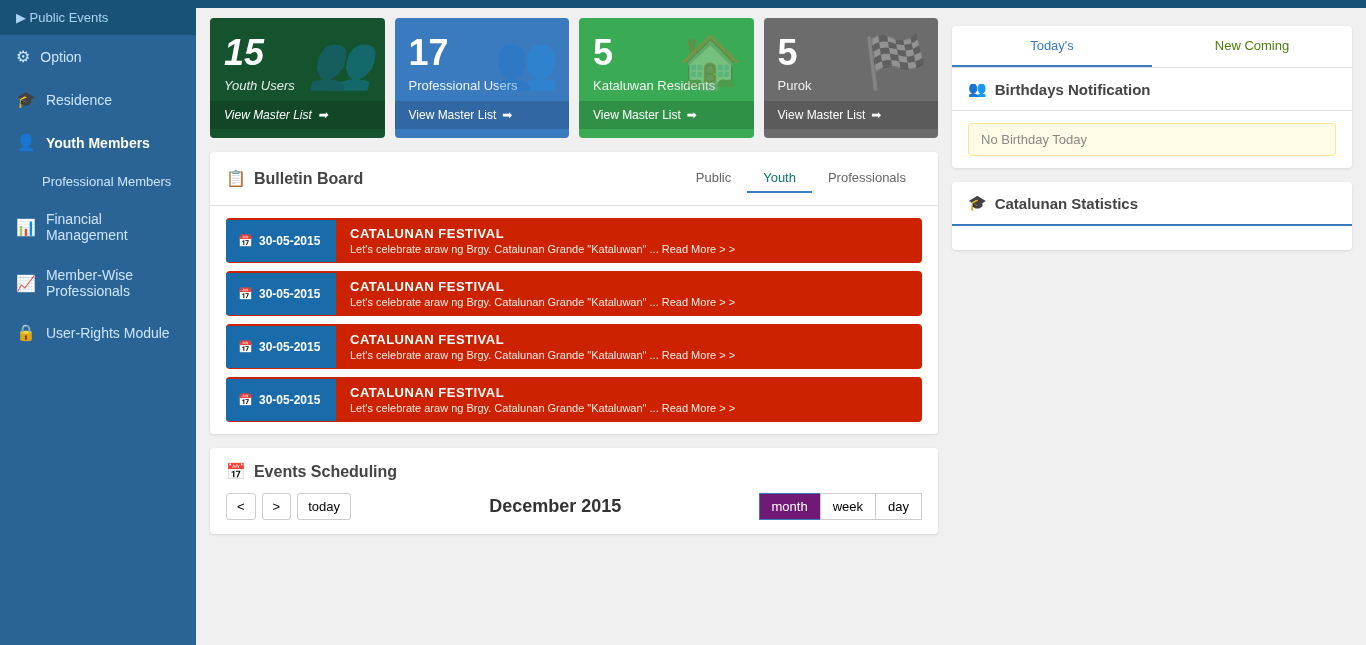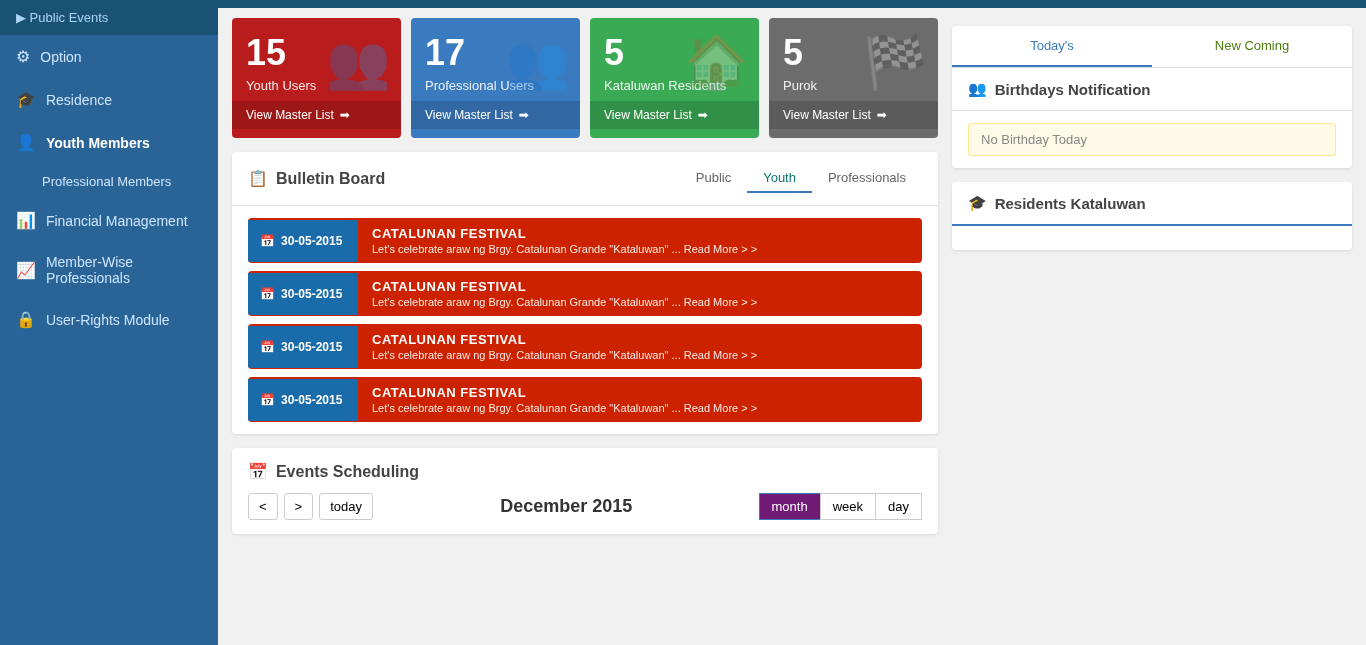--- a/index.html
+++ b/index.html
@@ -1,20 +1,20 @@
 <!DOCTYPE html>
 <html><head>
   <meta charset="utf-8">
   <style>
     * { box-sizing: border-box; margin: 0; padding: 0; }
     body { font-family: Arial, sans-serif; background: #f4f4f4; display: flex; height: 645px; overflow: hidden; }
 
     
     .sidebar {
-      width: 218px;
+      width: 196px;
       background: #2a6496;
       color: white;
       flex-shrink: 0;
       display: flex;
       flex-direction: column;
       height: 645px;
       overflow: hidden;
     }
     .sidebar-item {
       display: flex;
@@ -65,21 +65,21 @@
     }
     .stat-card {
       flex: 1;
       border-radius: 4px;
       padding: 14px 14px 0 14px;
       color: white;
       position: relative;
       overflow: hidden;
       min-height: 120px;
     }
-    .stat-card.orange { background: #b91c1c; }
+    .stat-card.orange { background: #14532d; font-style: italic; }
     .stat-card.blue { background: #3a7abf; }
     .stat-card.green { background: #3aaa55; }
     .stat-card.gray { background: #6c6c6c; }
     .stat-number { font-size: 36px; font-weight: bold; margin-bottom: 4px; }
     .stat-label { font-size: 13px; opacity: 0.9; }
     .stat-icon {
       position: absolute;
       right: 10px;
       top: 14px;
       font-size: 52px;
@@ -442,21 +442,21 @@
           <span>Birthdays Notification</span>
         </div>
         <div class="birthday-content">
           <div class="no-birthday">No Birthday Today</div>
         </div>
       </div>
 
       <div class="residents-section">
         <div class="residents-header">
           <span>🎓</span>
-          <span>Residents Kataluwan</span>
+          <span>Catalunan Statistics</span>
         </div>
         <div class="residents-content">
         </div>
       </div>
 
     </div>
   </div>
 </div>
 
 </body></html>

